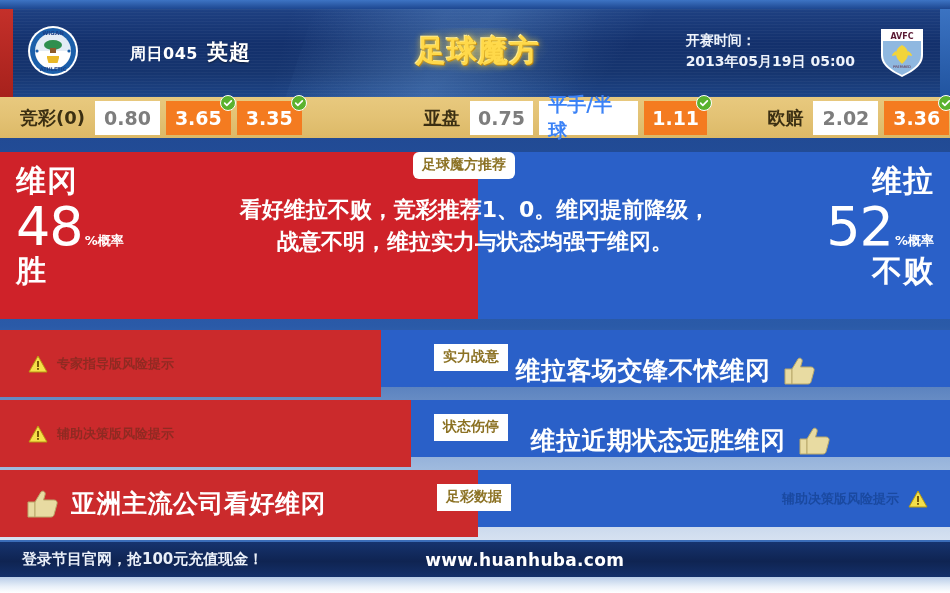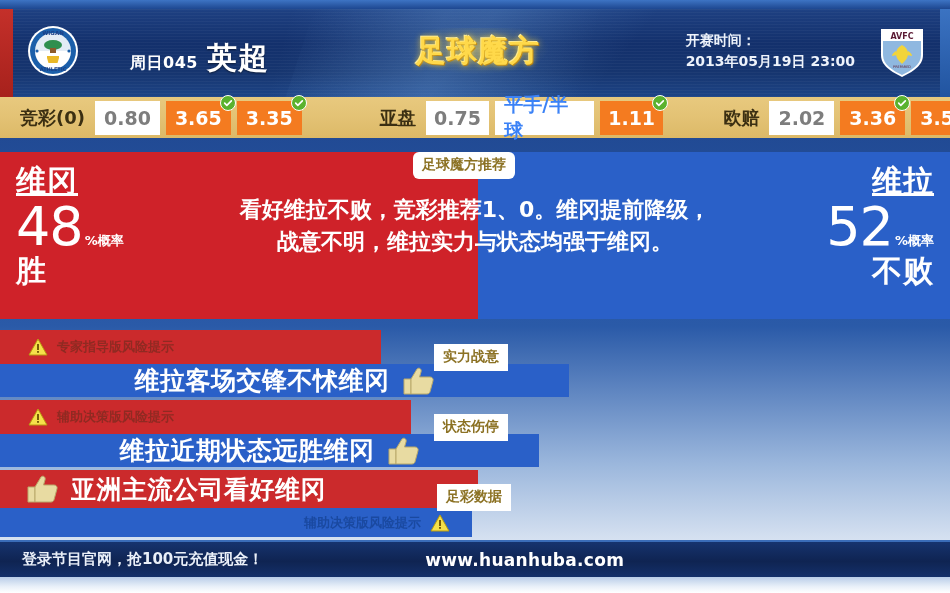--- a/index.html
+++ b/index.html
@@ -53,21 +53,21 @@
   }
   .badge-home { left: 27px; }
   .badge-away { right: 22px; }
 
   .match-label {
     position: absolute; left: 130px; top: 38px;
     display: flex; align-items: baseline; gap: 9px;
     color: #ffffff;
   }
   .match-round { font-size: 16px; font-weight: bold; letter-spacing: 0.5px; }
-  .match-league { font-size: 30px; font-weight: bold; letter-spacing: 1px;
+  .match-league { font-size: 21px; font-weight: bold; letter-spacing: 1px;
     text-shadow: 0 1px 2px rgba(0,0,0,0.5); }
 
   .brand-logo {
     position: absolute; left: 408px; top: 28px;
     width: 140px; height: 46px;
     display: flex; align-items: center; justify-content: center;
     font-size: 30px; font-weight: bold; letter-spacing: 1px;
     color: #ffd94a;
     background: radial-gradient(ellipse at 50% 45%, rgba(255,230,120,0.42) 0%, rgba(255,210,60,0.13) 42%, rgba(255,200,40,0) 72%);
     text-shadow:
@@ -87,21 +87,21 @@
   .odds-bar {
     position: absolute; left: 0; top: 97px; width: 950px; height: 41px;
     background: linear-gradient(to bottom, #e8c97e 0%, #e3c274 50%, #dcb967 100%);
     display: flex; align-items: center;
   }
   .odds-group { display: flex; align-items: center; }
   .odds-group-title {
     font-size: 18px; font-weight: bold; color: #3b2f12;
     margin-right: 10px; white-space: nowrap;
   }
-  .odds-group-title.underlined { text-decoration: underline; }
+  .odds-group-title.underlined { text-decoration: underline; margin-left: 44px; }
   .odds-cell {
     position: relative;
     height: 34px; min-width: 56px; padding: 0 9px;
     display: flex; align-items: center; justify-content: center;
     font-size: 19px; font-weight: bold;
     margin-right: 6px;
   }
   .odds-cell.plain { background: #ffffff; color: #7d7d7d; }
   .odds-cell.hot { background: #f47b20; color: #ffffff; }
   .odds-cell.wide { min-width: 96px; color: #3b82f6; align-items: center; }
@@ -127,21 +127,21 @@
     width: 472px; height: 167px;
     background: #2a60c8;
     position: relative;
   }
   .prob-block {
     position: absolute; top: 14px;
     color: #ffffff; line-height: 1;
   }
   .prob-left { left: 16px; text-align: left; }
   .prob-right { right: 16px; text-align: right; }
-  .prob-team { font-size: 30px; font-weight: bold; letter-spacing: 1px; text-decoration: underline; }
+  .prob-team { font-size: 30px; font-weight: bold; letter-spacing: 1px; }
   .prob-num-row { display: flex; align-items: baseline; margin-top: 4px; }
   .prob-right .prob-num-row { justify-content: flex-end; }
   .prob-num { font-size: 54px; font-weight: normal; letter-spacing: -1px; }
   .prob-unit { font-size: 13px; font-weight: bold; margin-left: 2px; }
   .prob-outcome { font-size: 30px; font-weight: bold; margin-top: 2px; letter-spacing: 1px; }
 
   .tab-label {
     position: absolute;
     background: #ffffff;
     color: #8c7224;
@@ -157,33 +157,32 @@
     color: #ffffff;
     font-size: 22px; font-weight: bold; line-height: 1.45;
     text-align: center;
     z-index: 4;
   }
 
   
   .row {
     position: absolute; left: 0; width: 950px; height: 67px;
     display: flex;
-    flex-direction: column;
   }
   .row-1 { top: 330px; }
   .row-2 { top: 400px; }
   .row-3 { top: 470px; }
 
   .half-red {
     height: 67px; background: #cb2a2c; position: relative;
     display: flex; align-items: center;
   }
   .half-blue {
-    height: 51px; background: #2a60c8; position: relative;
-    display: flex; align-items: flex-start;
+    height: 57px; background: #2a60c8; position: relative;
+    display: flex; align-items: flex-end;
   }
   .row-1 .half-red { width: 381px; } .row-1 .half-blue { width: 569px; }
   .row-2 .half-red { width: 411px; } .row-2 .half-blue { width: 539px; }
   .row-3 .half-red { width: 478px; justify-content: flex-end; } .row-3 .half-blue { width: 472px; }
 
   .risk-note {
     display: flex; align-items: center; gap: 9px;
     padding-left: 28px;
     color: #8f2a22; font-size: 13px; font-weight: bold;
     white-space: nowrap;
@@ -257,21 +256,21 @@
 
     <div class="match-label">
       <span class="match-round">周日045</span>
       <span class="match-league">英超</span>
     </div>
 
     <div class="brand-logo">足球魔方</div>
 
     <div class="kickoff">
       <div>开赛时间：</div>
-      <div>2013年05月19日 23:00</div>
+      <div>2013年05月19日 05:00</div>
     </div>
 
     <svg class="badge badge-away" viewBox="0 0 52 52">
       <path d="M5 4h42v26c0 11-11 17-21 22C16 47 5 41 5 30z" fill="#ffffff"></path>
       <path d="M7 6h38v24c0 10-10 15.5-19 20C17 45.5 7 40 7 30z" fill="#8fb8e0"></path>
       <path d="M7 6h38v10H7z" fill="#ffffff"></path>
       <text x="26" y="14" font-size="8" font-weight="bold" fill="#5b1a33" text-anchor="middle" font-family="DejaVu Sans, sans-serif">AVFC</text>
       <path d="M26 20c4 2 6 5 6 9s-3 7-6 10c-3-3-6-6-6-10s2-7 6-9z" fill="#f2d43a"></path>
       <path d="M20 26c-2 1-4 3-4 5l5-1zM32 26c2 1 4 3 4 5l-5-1z" fill="#f2d43a"></path>
       <text x="26" y="43" font-size="3.4" fill="#5b1a33" text-anchor="middle" font-family="DejaVu Sans, sans-serif">PREPARED</text>

